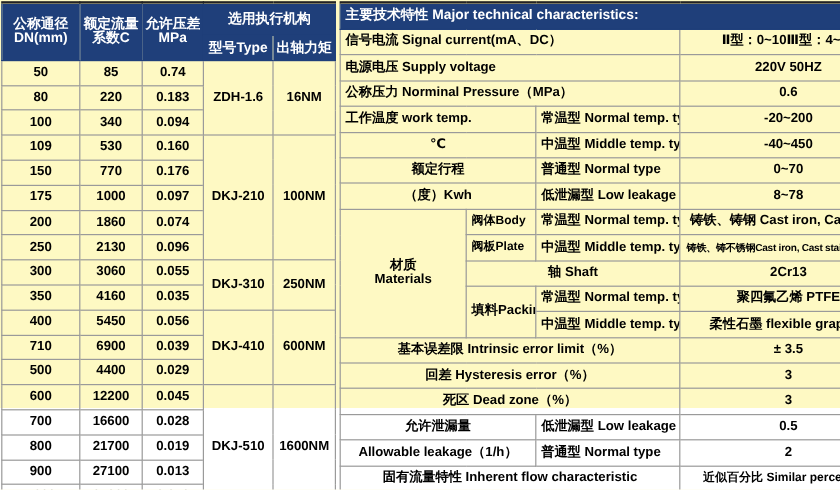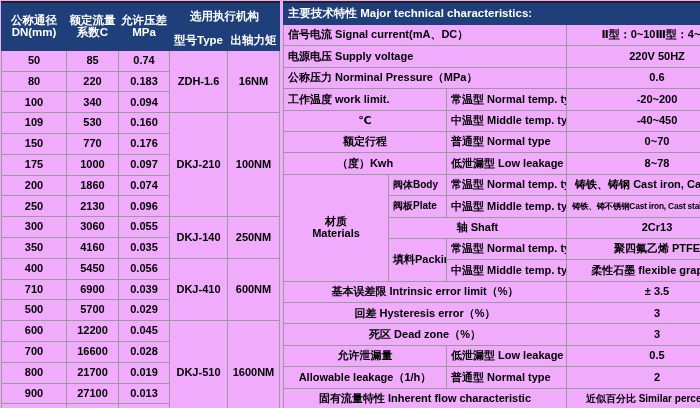--- a/index.html
+++ b/index.html
@@ -10,22 +10,22 @@
   body {
     width: 700px;
     height: 408px;
     font-family: "Liberation Sans", "DejaVu Sans", sans-serif;
     color: #000000;
     overflow: hidden;
   }
   #page {
     position: relative;
     width: 700px;
-    height: 408px;
-    background: #f0abfc;
+    height: 340px;
+    background: #fef9c3;
   }
 
   
   table {
     border-collapse: collapse;
     table-layout: fixed;
   }
   td, th {
     border: 1px solid #9a9a9a;
     padding: 0 2px;
@@ -171,21 +171,21 @@
           </tr>
           <tr>
             <td>250</td>
             <td>2130</td>
             <td>0.096</td>
           </tr>
           <tr>
             <td>300</td>
             <td>3060</td>
             <td>0.055</td>
-            <td rowspan="2">DKJ-140</td>
+            <td rowspan="2">DKJ-310</td>
             <td rowspan="2">250NM</td>
           </tr>
           <tr>
             <td>350</td>
             <td>4160</td>
             <td>0.035</td>
           </tr>
           <tr>
             <td>400</td>
             <td>5450</td>
@@ -193,21 +193,21 @@
             <td rowspan="3">DKJ-410</td>
             <td rowspan="3">600NM</td>
           </tr>
           <tr>
             <td>710</td>
             <td>6900</td>
             <td>0.039</td>
           </tr>
           <tr>
             <td>500</td>
-            <td>5700</td>
+            <td>4400</td>
             <td>0.029</td>
           </tr>
           <tr>
             <td>600</td>
             <td>12200</td>
             <td>0.045</td>
             <td rowspan="5">DKJ-510</td>
             <td rowspan="5">1600NM</td>
           </tr>
           <tr>
@@ -256,21 +256,21 @@
           <td colspan="3">电源电压 Supply voltage</td>
           <td class="ctr">220V    50HZ</td>
         </tr>
 
         <tr>
           <td colspan="3">公称压力 Norminal Pressure（MPa）</td>
           <td class="ctr">0.6</td>
         </tr>
 
         <tr>
-          <td colspan="2">工作温度 work limit.</td>
+          <td colspan="2">工作温度 work temp.</td>
           <td>常温型 Normal temp. type</td>
           <td class="ctr">-20~200</td>
         </tr>
         <tr>
           <td colspan="2" class="ctr">℃</td>
           <td>中温型 Middle temp. type</td>
           <td class="ctr">-40~450</td>
         </tr>
 
         <tr>

